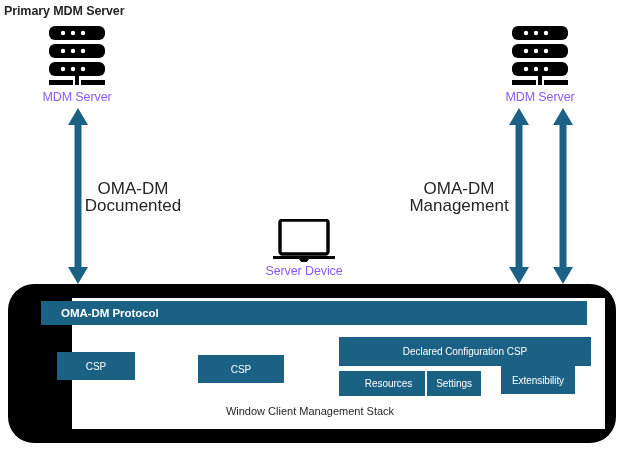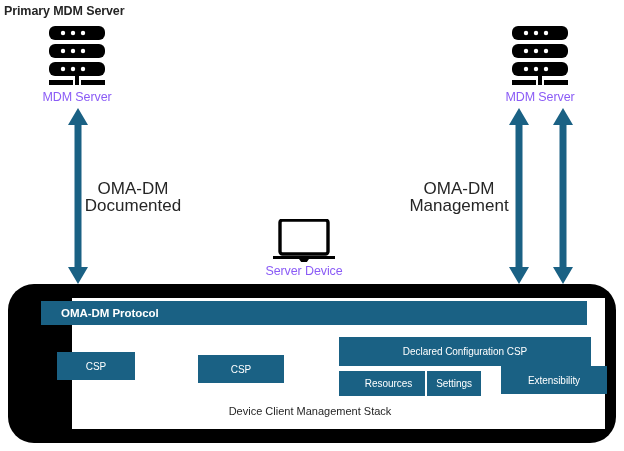--- a/index.html
+++ b/index.html
@@ -214,17 +214,17 @@
   <div class="tbox" style="left:57px; top:352px; width:78px; height:28px;">CSP</div>
 
   <div class="tbox" style="left:198px; top:355px; width:86px; height:28px;">CSP</div>
 
   <div class="tbox" style="left:339px; top:337px; width:252px; height:29px;">Declared Configuration CSP</div>
 
   <div class="tbox" style="left:339px; top:371px; width:86px; height:25px;padding-left:13px;">Resources</div>
 
   <div class="tbox" style="left:427px; top:371px; width:54px; height:25px;">Settings</div>
 
-  <div class="tbox" style="left:501px; top:366px; width:106px; height:28px;">Extensibility</div>
-
-  <div class="stack-caption" style="left:190px; top:405px; width:240px;">Device Client Management Stack</div>
+  <div class="tbox" style="left:501px; top:366px; width:74px; height:28px;">Extensibility</div>
+
+  <div class="stack-caption" style="left:190px; top:405px; width:240px;">Window Client Management Stack</div>
 
 </div>
 
 </body></html>

